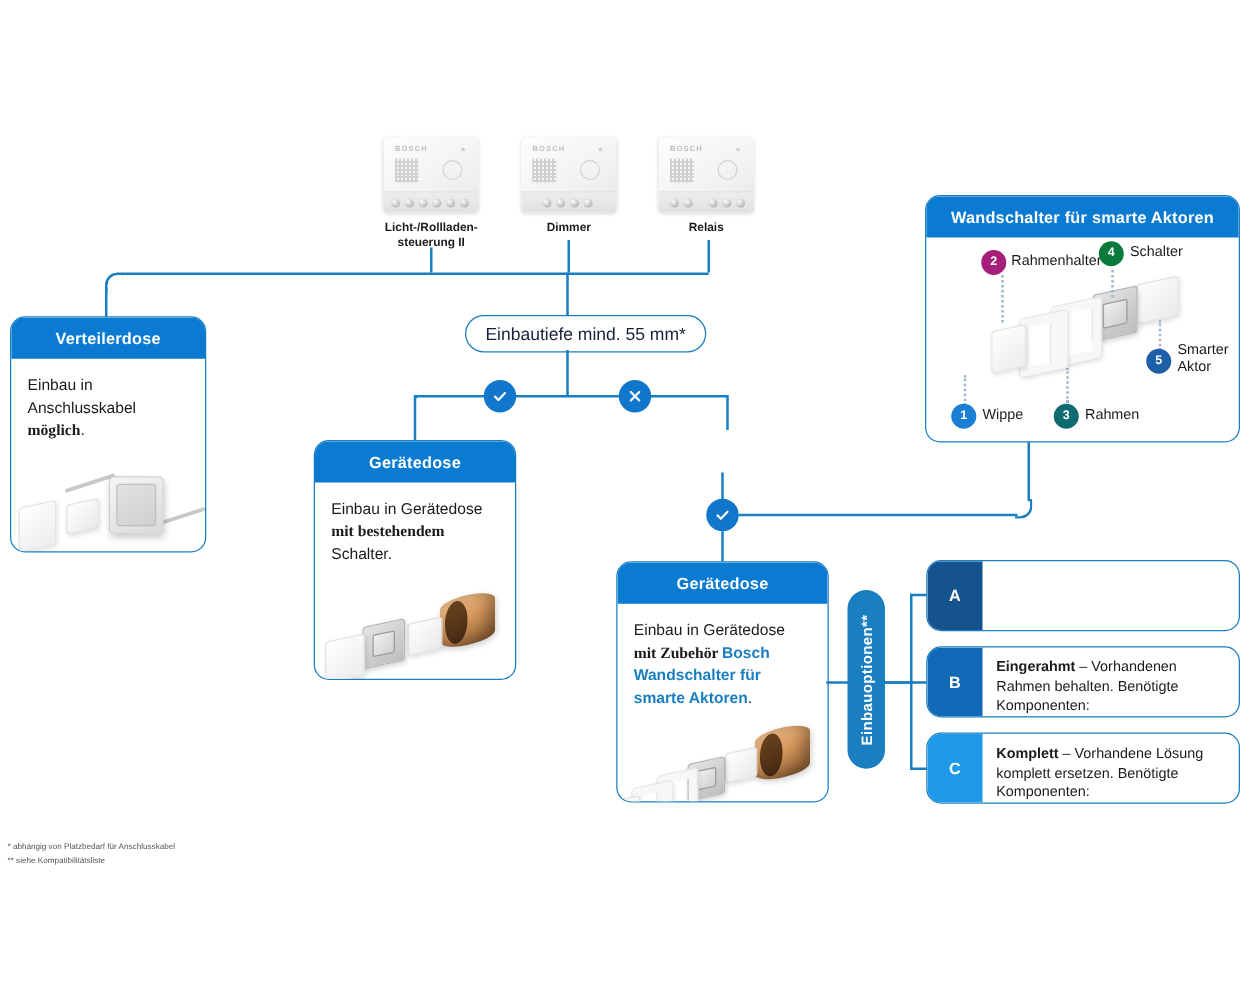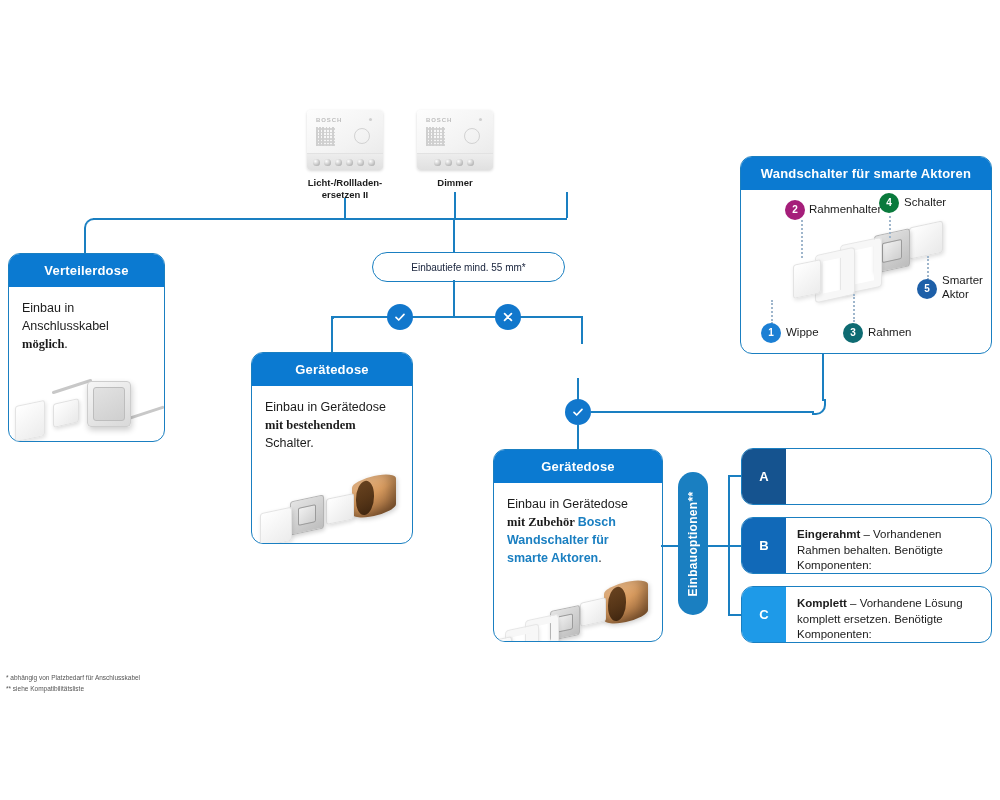--- a/index.html
+++ b/index.html
@@ -34,21 +34,21 @@
            border:1px solid #d2d2d2;}
   .dev-base{position:absolute;left:0;right:0;bottom:0;height:16px;
             background:linear-gradient(180deg,#ededed,#e0e0e0);border-top:1px solid #e2e2e2;}
   .term{position:absolute;bottom:4px;width:7px;height:7px;border-radius:50%;
         background:radial-gradient(circle at 35% 32%,#fdfdfd,#b9b9b9 70%,#8f8f8f 100%);}
   .dev-label{margin-top:7px;text-align:center;font-size:9.5px;font-weight:700;line-height:1.25;}
 
   
   .pill{position:absolute;border:1.6px solid #1a7fc1;border-radius:22px;background:#fff;
         height:28px;display:flex;align-items:center;justify-content:center;
-        font-size:10px;color:#16213a;padding:0 14px;white-space:nowrap;}
+        font-size:14px;color:#16213a;padding:0 14px;white-space:nowrap;}
 
   
   .marker{position:absolute;width:26px;height:26px;border-radius:50%;background:#1177cc;
           display:flex;align-items:center;justify-content:center;}
   .marker svg{display:block;}
 
   
   .card{position:absolute;border:1.5px solid #1a7fc1;border-radius:12px;background:#fff;overflow:hidden;}
   .card-hd{background:#0b7ad1;color:#fff;font-weight:700;font-size:13px;
            text-align:center;padding:9px 6px;letter-spacing:.2px;}
@@ -124,21 +124,21 @@
         <div class="term" style="left:6px;"></div>
         <div class="term" style="left:17px;"></div>
         <div class="term" style="left:28px;"></div>
         <div class="term" style="left:39px;"></div>
         <div class="term" style="left:50px;"></div>
         <div class="term" style="left:61px;"></div>
       </div>
     </div>
     <div class="dev-label">
       <div>Licht-/Rollladen-</div>
-      <div>ersetzen II</div>
+      <div>steuerung II</div>
     </div>
   </div>
 
   <div class="device" style="left:417px;top:110px;">
     <div class="dev-img">
       <div class="dev-top">
         <div class="dev-brand">BOSCH</div>
         <div class="dev-dot"></div>
         <div class="dev-qr"></div>
         <div class="dev-btn"></div>
@@ -148,20 +148,40 @@
         <div class="term" style="left:28px;"></div>
         <div class="term" style="left:39px;"></div>
         <div class="term" style="left:50px;"></div>
       </div>
     </div>
     <div class="dev-label">
       <div>Dimmer</div>
     </div>
   </div>
 
+  <div class="device" style="left:527px;top:110px;">
+    <div class="dev-img">
+      <div class="dev-top">
+        <div class="dev-brand">BOSCH</div>
+        <div class="dev-dot"></div>
+        <div class="dev-qr"></div>
+        <div class="dev-btn"></div>
+      </div>
+      <div class="dev-base">
+        <div class="term" style="left:9px;"></div>
+        <div class="term" style="left:20px;"></div>
+        <div class="term" style="left:40px;"></div>
+        <div class="term" style="left:51px;"></div>
+        <div class="term" style="left:62px;"></div>
+      </div>
+    </div>
+    <div class="dev-label">
+      <div>Relais</div>
+    </div>
+  </div>
 
   <div class="ln lv" style="left:344px;top:198px;height:20px;"></div>
   <div class="ln lv" style="left:454px;top:192px;height:26px;"></div>
   <div class="ln lv" style="left:566px;top:192px;height:26px;"></div>
 
   <div class="ln lh" style="left:93px;top:218px;width:474px;"></div>
 
   <div class="corner c-tl" style="left:84px;top:218px;width:12px;height:14px;"></div>
   <div class="ln lv" style="left:84px;top:230px;height:24px;"></div>
 

